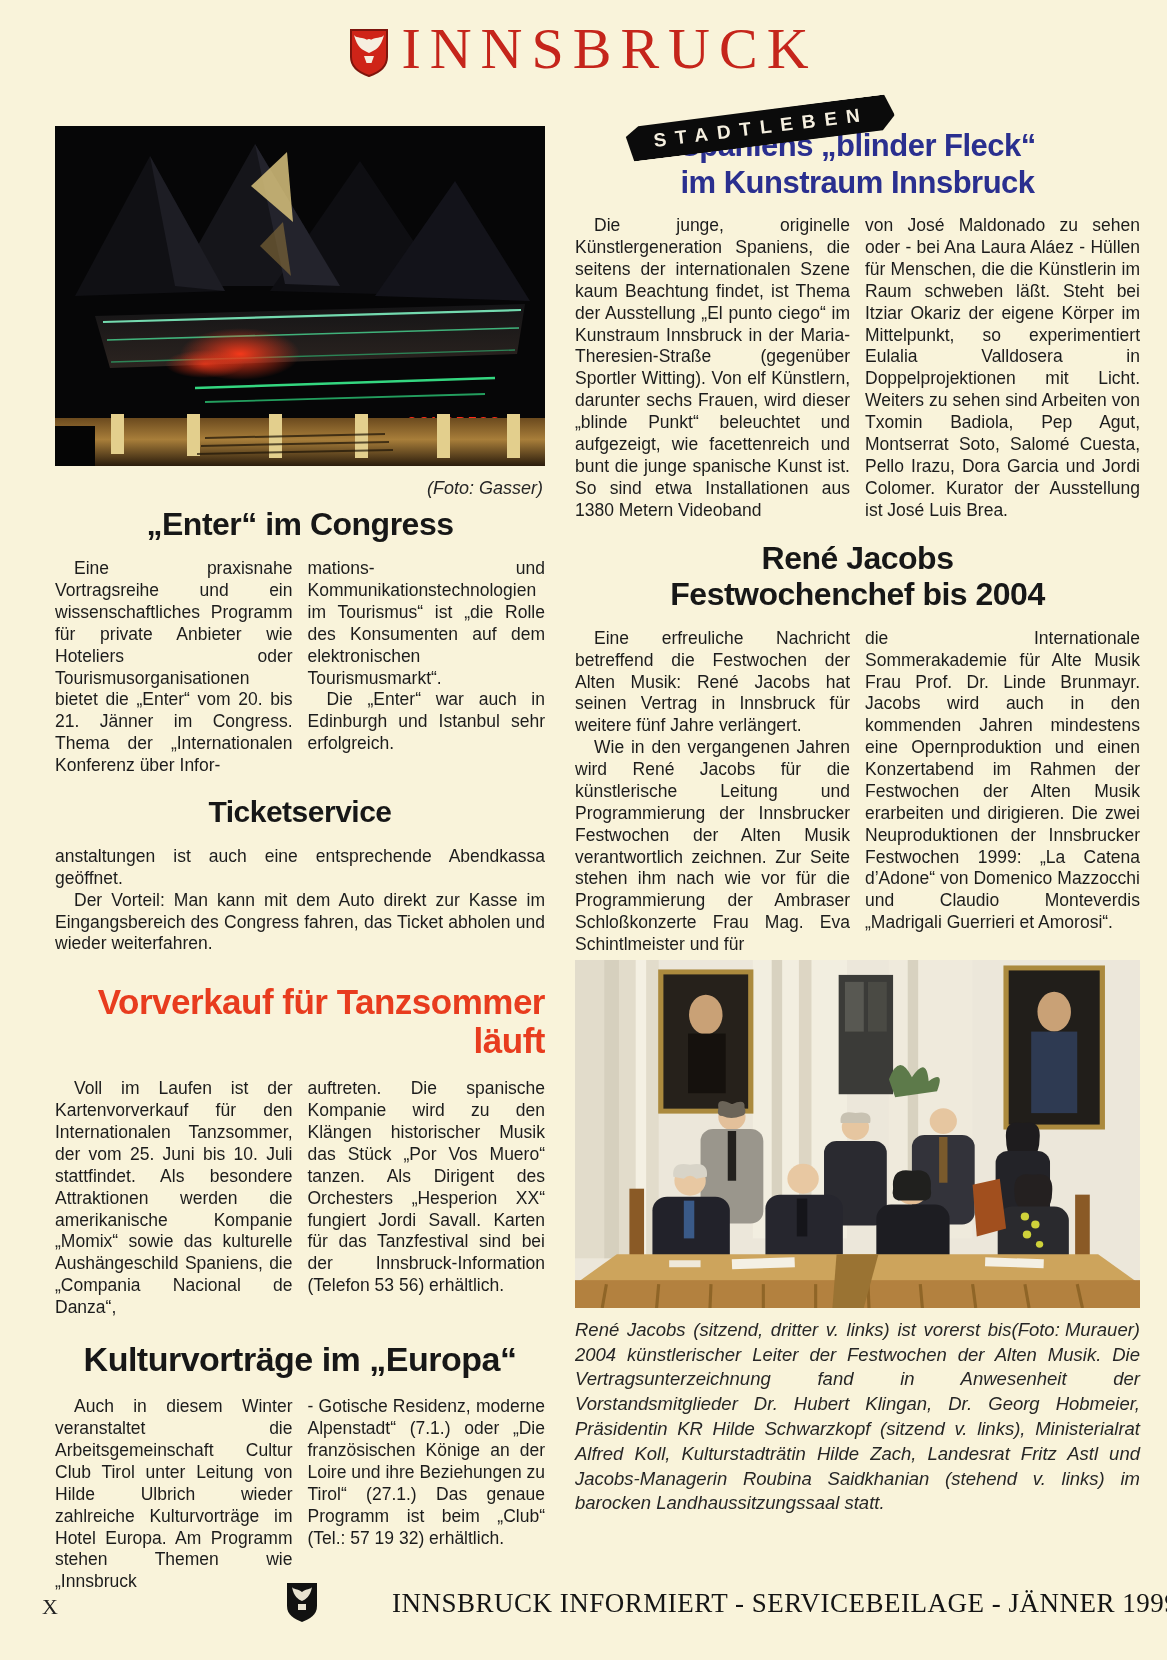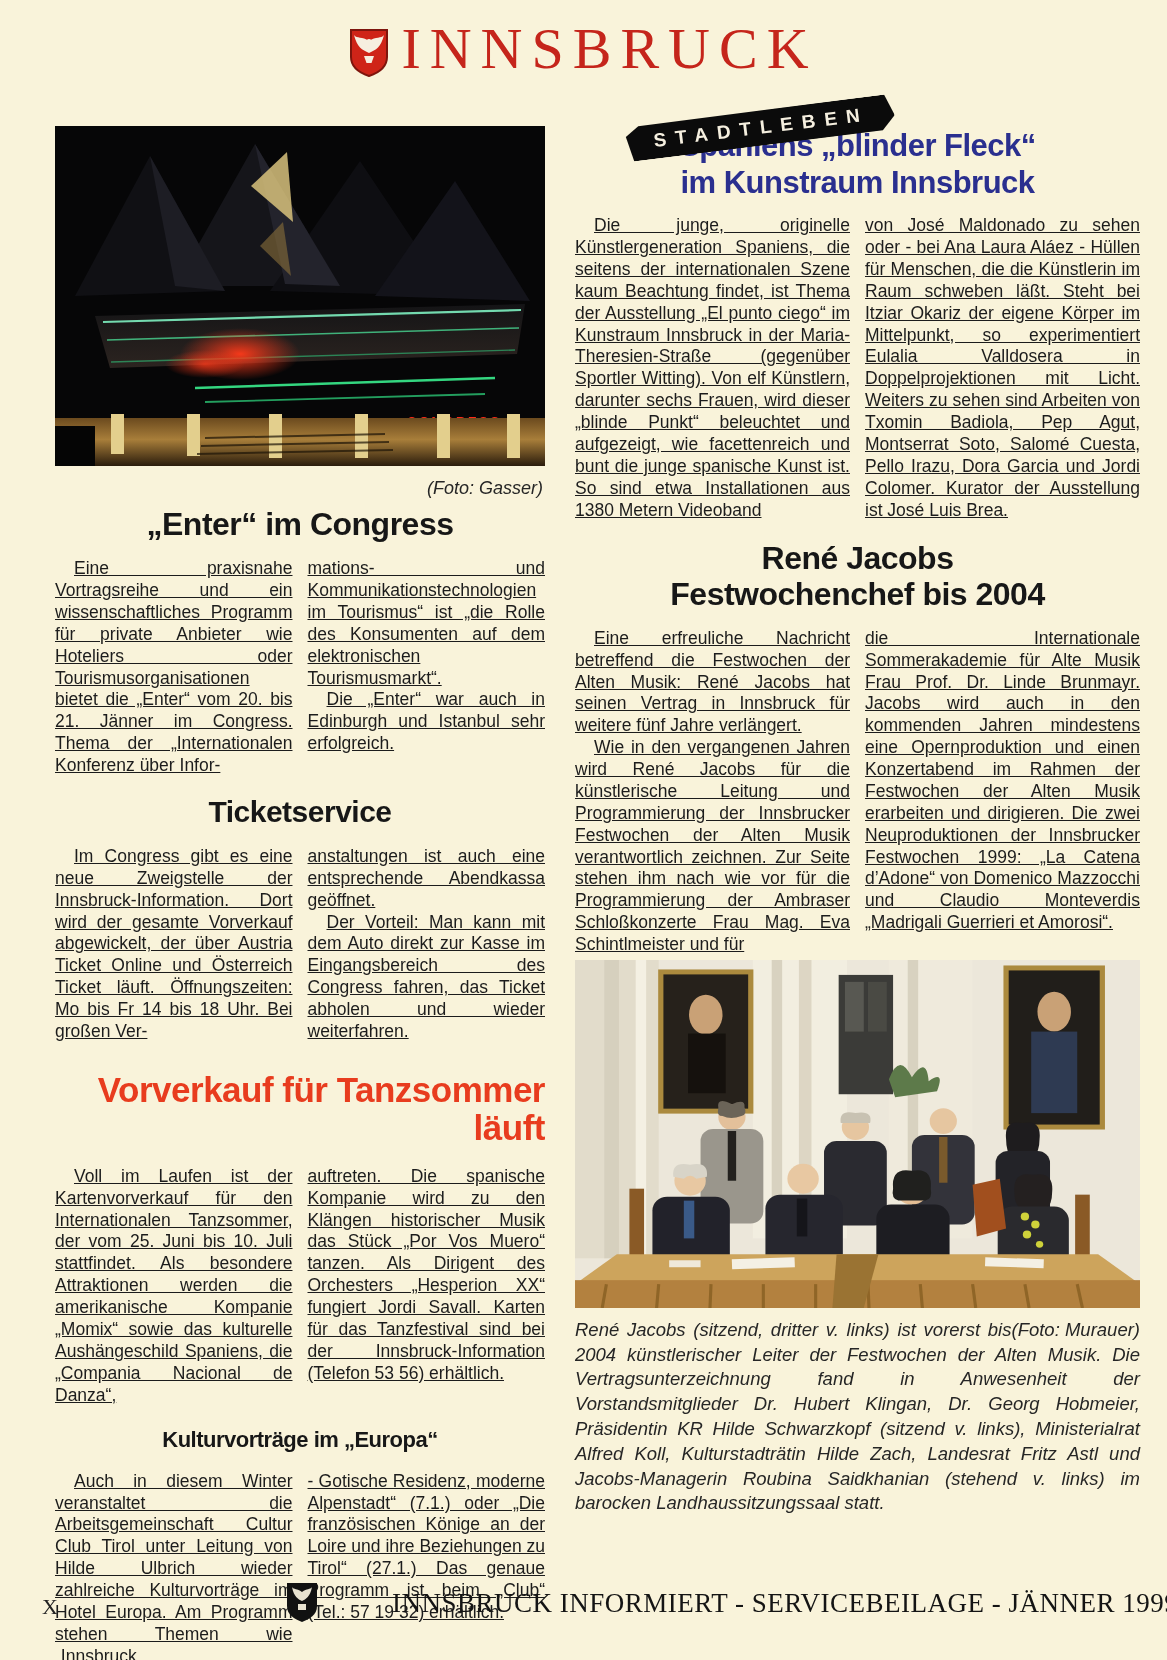--- a/index.html
+++ b/index.html
@@ -30,25 +30,25 @@
   .col-left{flex:0 0 490px;width:490px;}
   .col-right{flex:1;min-width:0;}
   
   h2{margin:0;text-align:center;font-weight:bold;letter-spacing:-0.5px;}
   .h-black{color:#171717;font-size:32px;line-height:1.1;}
   .h-blue{color:#2a2f8f;font-size:31px;line-height:1.18;}
   .h-red{color:#e83c1e;font-size:35px;line-height:1.1;text-align:right;}
   .h-enter{margin:8px 0 16px;}
   .h-ticket{margin:18px 0 18px;font-size:30px;text-align:center;}
   .h-tanz{margin:28px 0 18px;}
-  .h-europa{margin:22px 0 18px;font-size:22px;}
+  .h-europa{margin:22px 0 18px;font-size:34px;}
   .h-spanien{margin:2px 0 14px;}
   .h-jacobs{margin:20px 0 16px;font-size:32px;}
   
-  .twocol{display:flex;gap:15px;text-decoration:underline;}
+  .twocol{display:flex;gap:15px;}
   .tc{flex:1;min-width:0;}
   .tc p{margin:0;font-size:17.5px;line-height:1.25;text-align:justify;color:#1c1c1c;}
   .tc p.ind{text-indent:19px;}
   .mb-sm{margin-bottom:6px;}
   
   .photo{display:block;width:100%;}
   .photo svg{display:block;width:100%;height:100%;}
   .photo-congress{height:340px;}
   .photo-group{height:348px;margin-top:4px;}
   .credit-line{font-style:italic;font-size:18px;text-align:right;margin:12px 2px 2px 0;color:#262626;}
@@ -162,23 +162,20 @@
         <p class="ind">Eine praxisnahe Vortragsreihe und ein wissenschaftliches Programm für private Anbieter wie Hoteliers oder Tourismusorganisationen bietet die „Enter“ vom 20. bis 21. Jänner im Congress. Thema der „Internationalen Konferenz über Infor-</p>
       </div>
       <div class="tc">
         <p class="mb-sm">mations- und Kommunikationstechnologien im Tourismus“ ist „die Rolle des Konsumenten auf dem elektronischen Tourismusmarkt“.</p>
         <p class="ind">Die „Enter“ war auch in Edinburgh und Istanbul sehr erfolgreich.</p>
       </div>
     </div>
 
     <h2 class="h-black h-ticket">Ticketservice</h2>
     <div class="twocol">
-      <div class="tc">
-        <p class="ind">Im Congress gibt es eine neue Zweigstelle der Innsbruck-Information. Dort wird der gesamte Vorverkauf abgewickelt, der über Austria Ticket Online und Österreich Ticket läuft. Öffnungszeiten: Mo bis Fr 14 bis 18 Uhr. Bei großen Ver-</p>
-      </div>
       <div class="tc">
         <p class="mb-sm">anstaltungen ist auch eine entsprechende Abendkassa geöffnet.</p>
         <p class="ind">Der Vorteil: Man kann mit dem Auto direkt zur Kasse im Eingangsbereich des Congress fahren, das Ticket abholen und wieder weiterfahren.</p>
       </div>
     </div>
 
     <h2 class="h-red h-tanz">Vorverkauf für Tanzsommer läuft</h2>
     <div class="twocol">
       <div class="tc">
         <p class="ind">Voll im Laufen ist der Kartenvorverkauf für den Internationalen Tanzsommer, der vom 25. Juni bis 10. Juli stattfindet. Als besondere Attraktionen werden die amerikanische Kompanie „Momix“ sowie das kulturelle Aushängeschild Spaniens, die „Compania Nacional de Danza“,</p>

